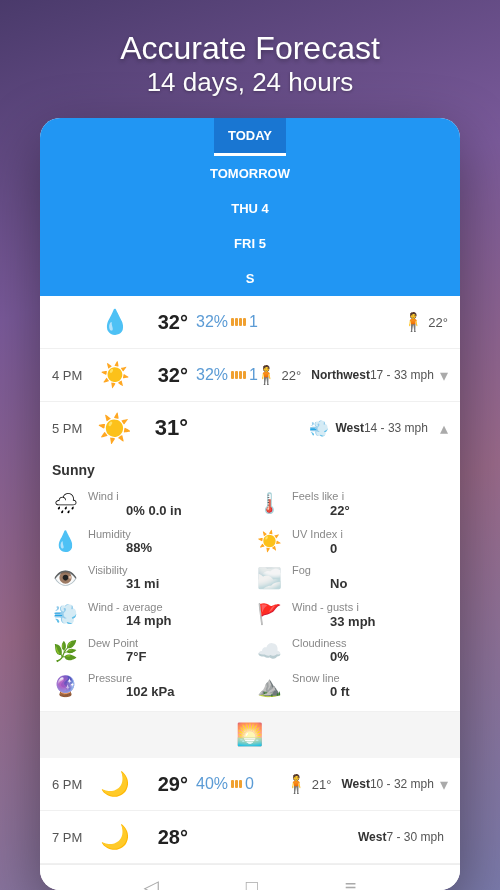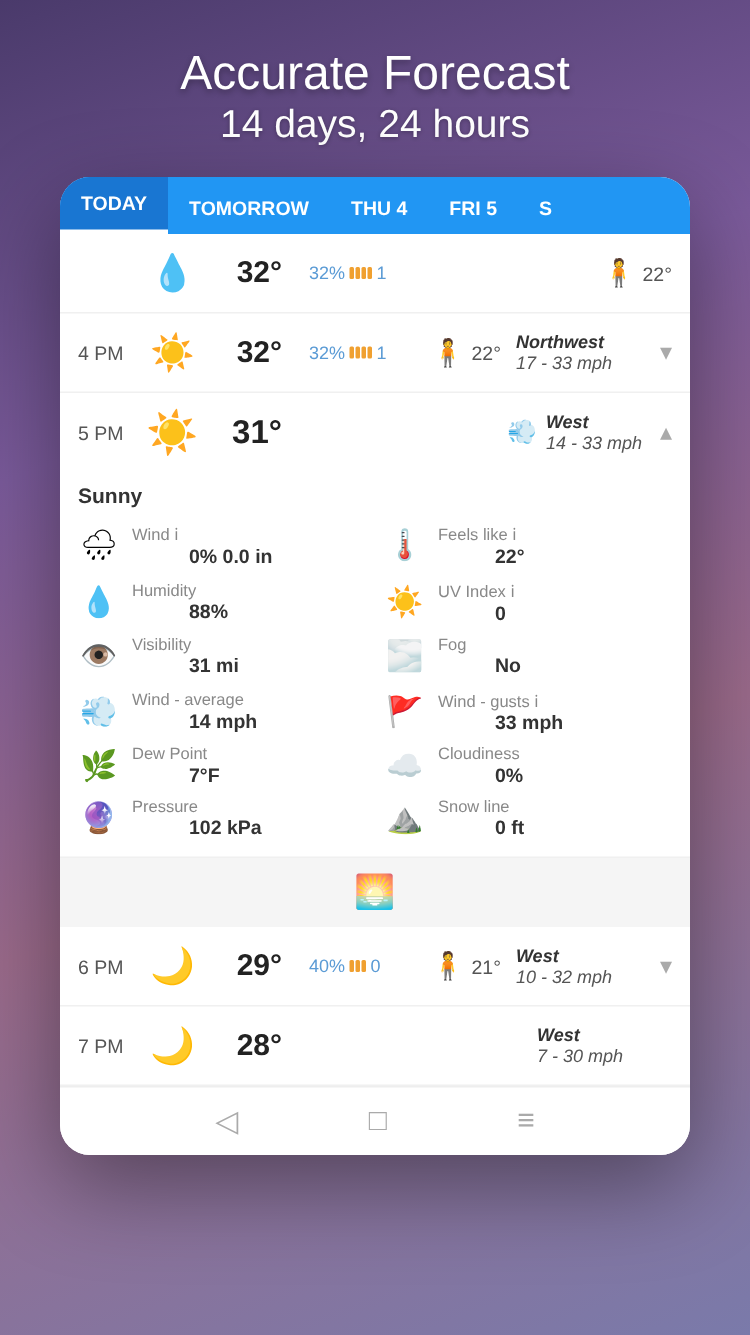--- a/index.html
+++ b/index.html
@@ -38,22 +38,23 @@
       border-radius: 20px;
       overflow: hidden;
       box-shadow: 0 20px 60px rgba(0,0,0,0.4);
       position: relative;
     }
 
     
     .tab-bar {
       background: #2196f3;
       display: flex;
-      align-items: flex-end;
+      align-items: center;
       overflow: hidden;
+      flex-direction: column;
     }
     .tab-item {
       padding: 10px 14px;
       color: white;
       font-size: 13px;
       font-weight: 600;
       text-align: center;
       cursor: pointer;
       white-space: nowrap;
     }
@@ -94,33 +95,32 @@
       font-size: 20px;
       font-weight: 600;
       color: #222;
       width: 55px;
       text-align: right;
     }
     .hour-rain {
       display: flex;
       align-items: center;
       gap: 3px;
-      margin-left: 18px;
+      margin-left: 8px;
       color: #5b9bd5;
-      font-size: 12px;
+      font-size: 16px;
       width: 55px;
     }
     .hour-wind {
       display: flex;
-      flex-direction: column;
+      flex-direction: row;
       margin-left: auto;
-      text-align: left;
+      text-align: center;
       font-size: 12px;
       color: #555;
-      font-style: italic;
     }
     .hour-wind-direction {
       font-weight: 600;
       color: #333;
     }
     .chevron {
       font-size: 16px;
       color: #aaa;
       margin-left: 6px;
     }

